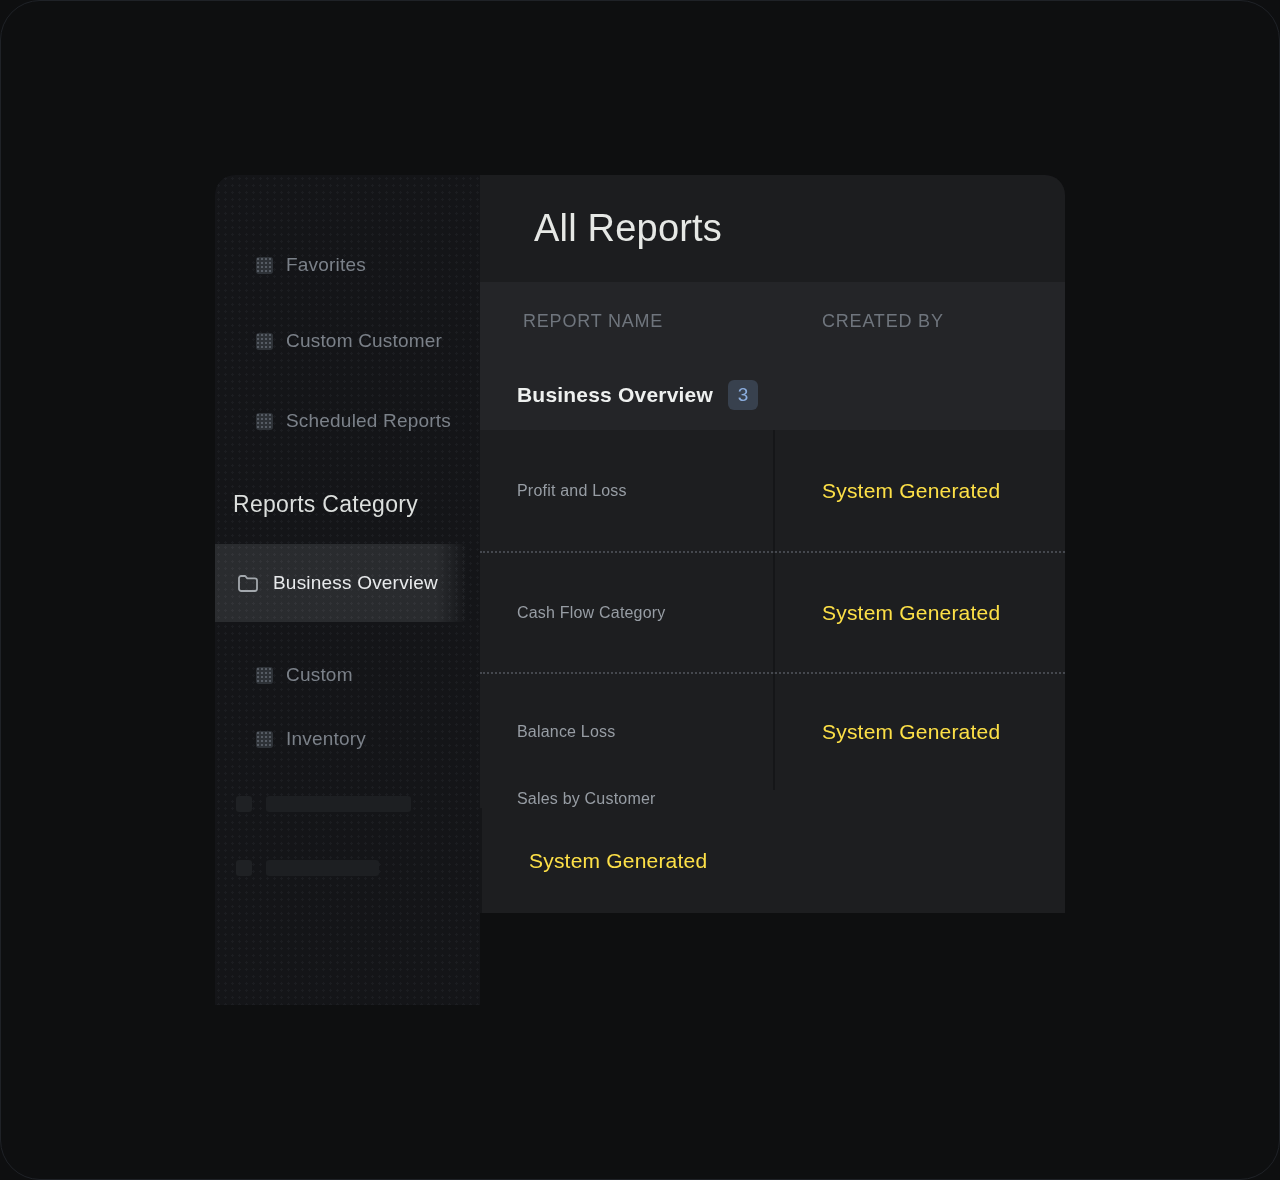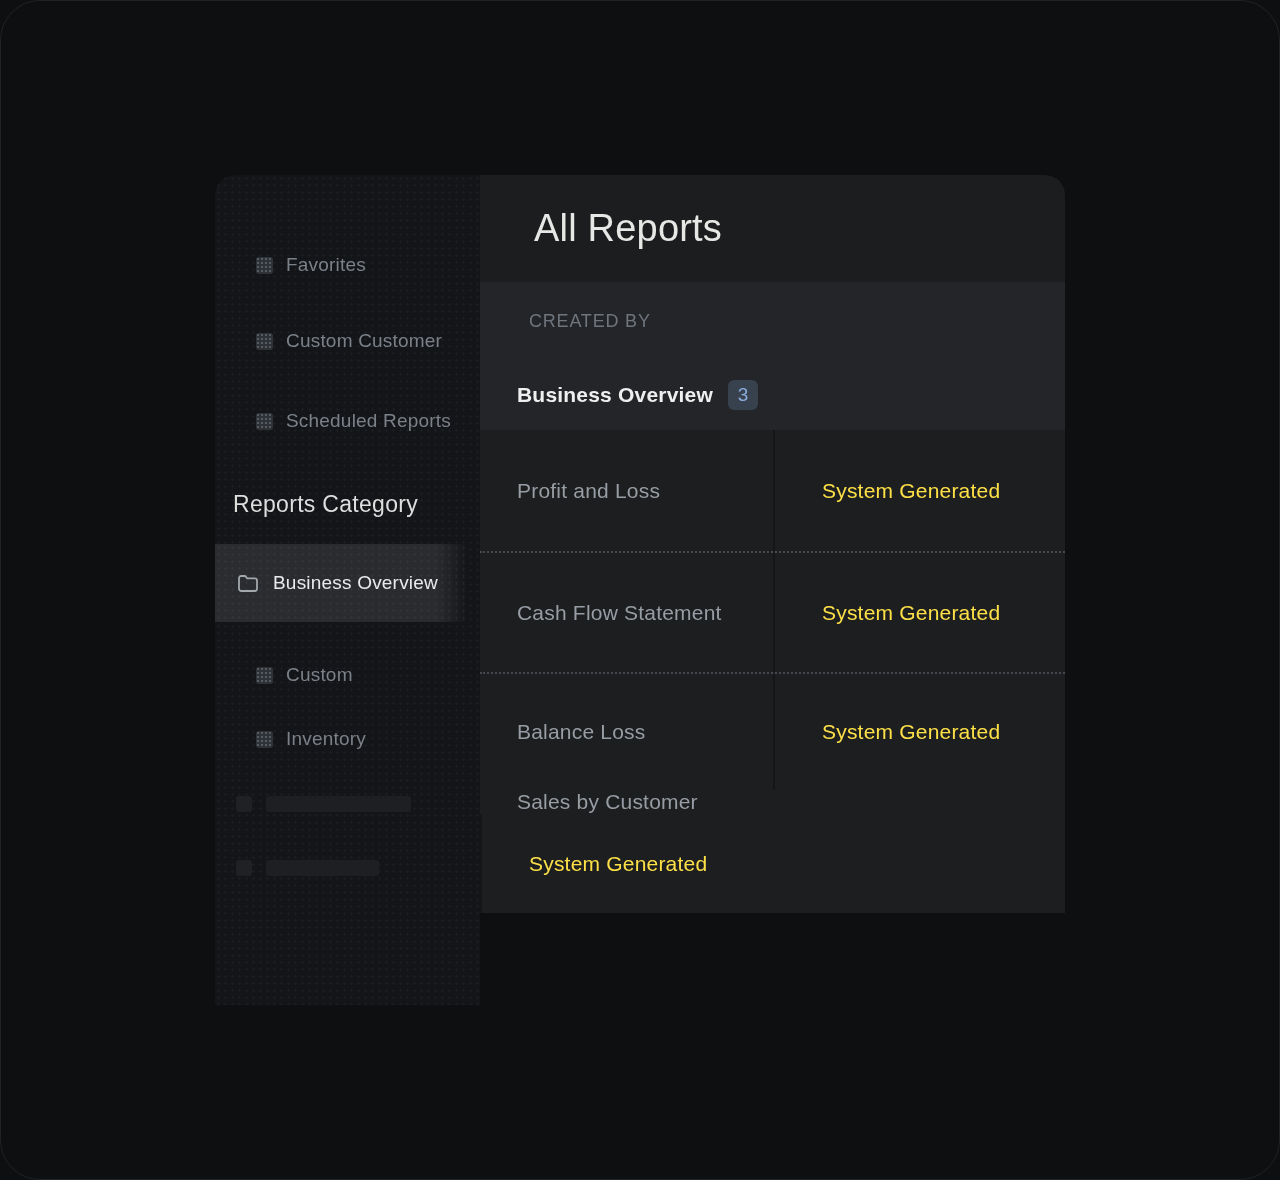--- a/index.html
+++ b/index.html
@@ -86,21 +86,21 @@
     font-size:19px; font-weight:500;
   }
   .drow { display:flex; background:#1d1e20; }
   .drow.h121 { height:121px; }
   .drow.h118 { height:118px; }
   .drow.h123 { height:123px;flex-direction:column; }
   .drow.dotted { border-top:2px dotted #45484e; }
   .dcell { display:flex; align-items:center; }
   .dcell.c1 { width:293px; padding-left:37px; }
   .dcell.c2 { flex:1; padding-left:47px; border-left:2px solid #151618; }
-  .report-name { font-size:21px; color:#979da4; letter-spacing:0.2px; white-space:nowrap; }
+  .report-name { font-size:16px; color:#979da4; letter-spacing:0.2px; white-space:nowrap; }
   .link-blue { font-size:21px; color:#fde047; letter-spacing:0.2px; white-space:nowrap; cursor:pointer; }
 </style>
 </head>
 <body>
 
 <div class="frame"></div>
 
 <div class="panel">
 
   <aside class="sidebar">
@@ -154,40 +154,41 @@
   </aside>
 
   <main class="main">
 
     <div class="mhead">
       <h1>All Reports</h1>
     </div>
 
     <div class="thead-block">
       <div class="thead-row">
+        <span class="th c1">REPORT NAME</span>
         <span class="th c2">CREATED BY</span>
       </div>
       <div class="group-row g1">
         <span class="group-name">Business Overview</span>
         <span class="badge">3</span>
       </div>
     </div>
 
     <div class="drow h121">
       <div class="dcell c1">
         <span class="report-name">Profit and Loss</span>
       </div>
       <div class="dcell c2">
         <span class="link-blue">System Generated</span>
       </div>
     </div>
 
     <div class="drow h121 dotted">
       <div class="dcell c1">
-        <span class="report-name">Cash Flow Statement</span>
+        <span class="report-name">Cash Flow Category</span>
       </div>
       <div class="dcell c2">
         <span class="link-blue">System Generated</span>
       </div>
     </div>
 
     <div class="drow h118 dotted">
       <div class="dcell c1">
         <span class="report-name">Balance Loss</span>
       </div>

